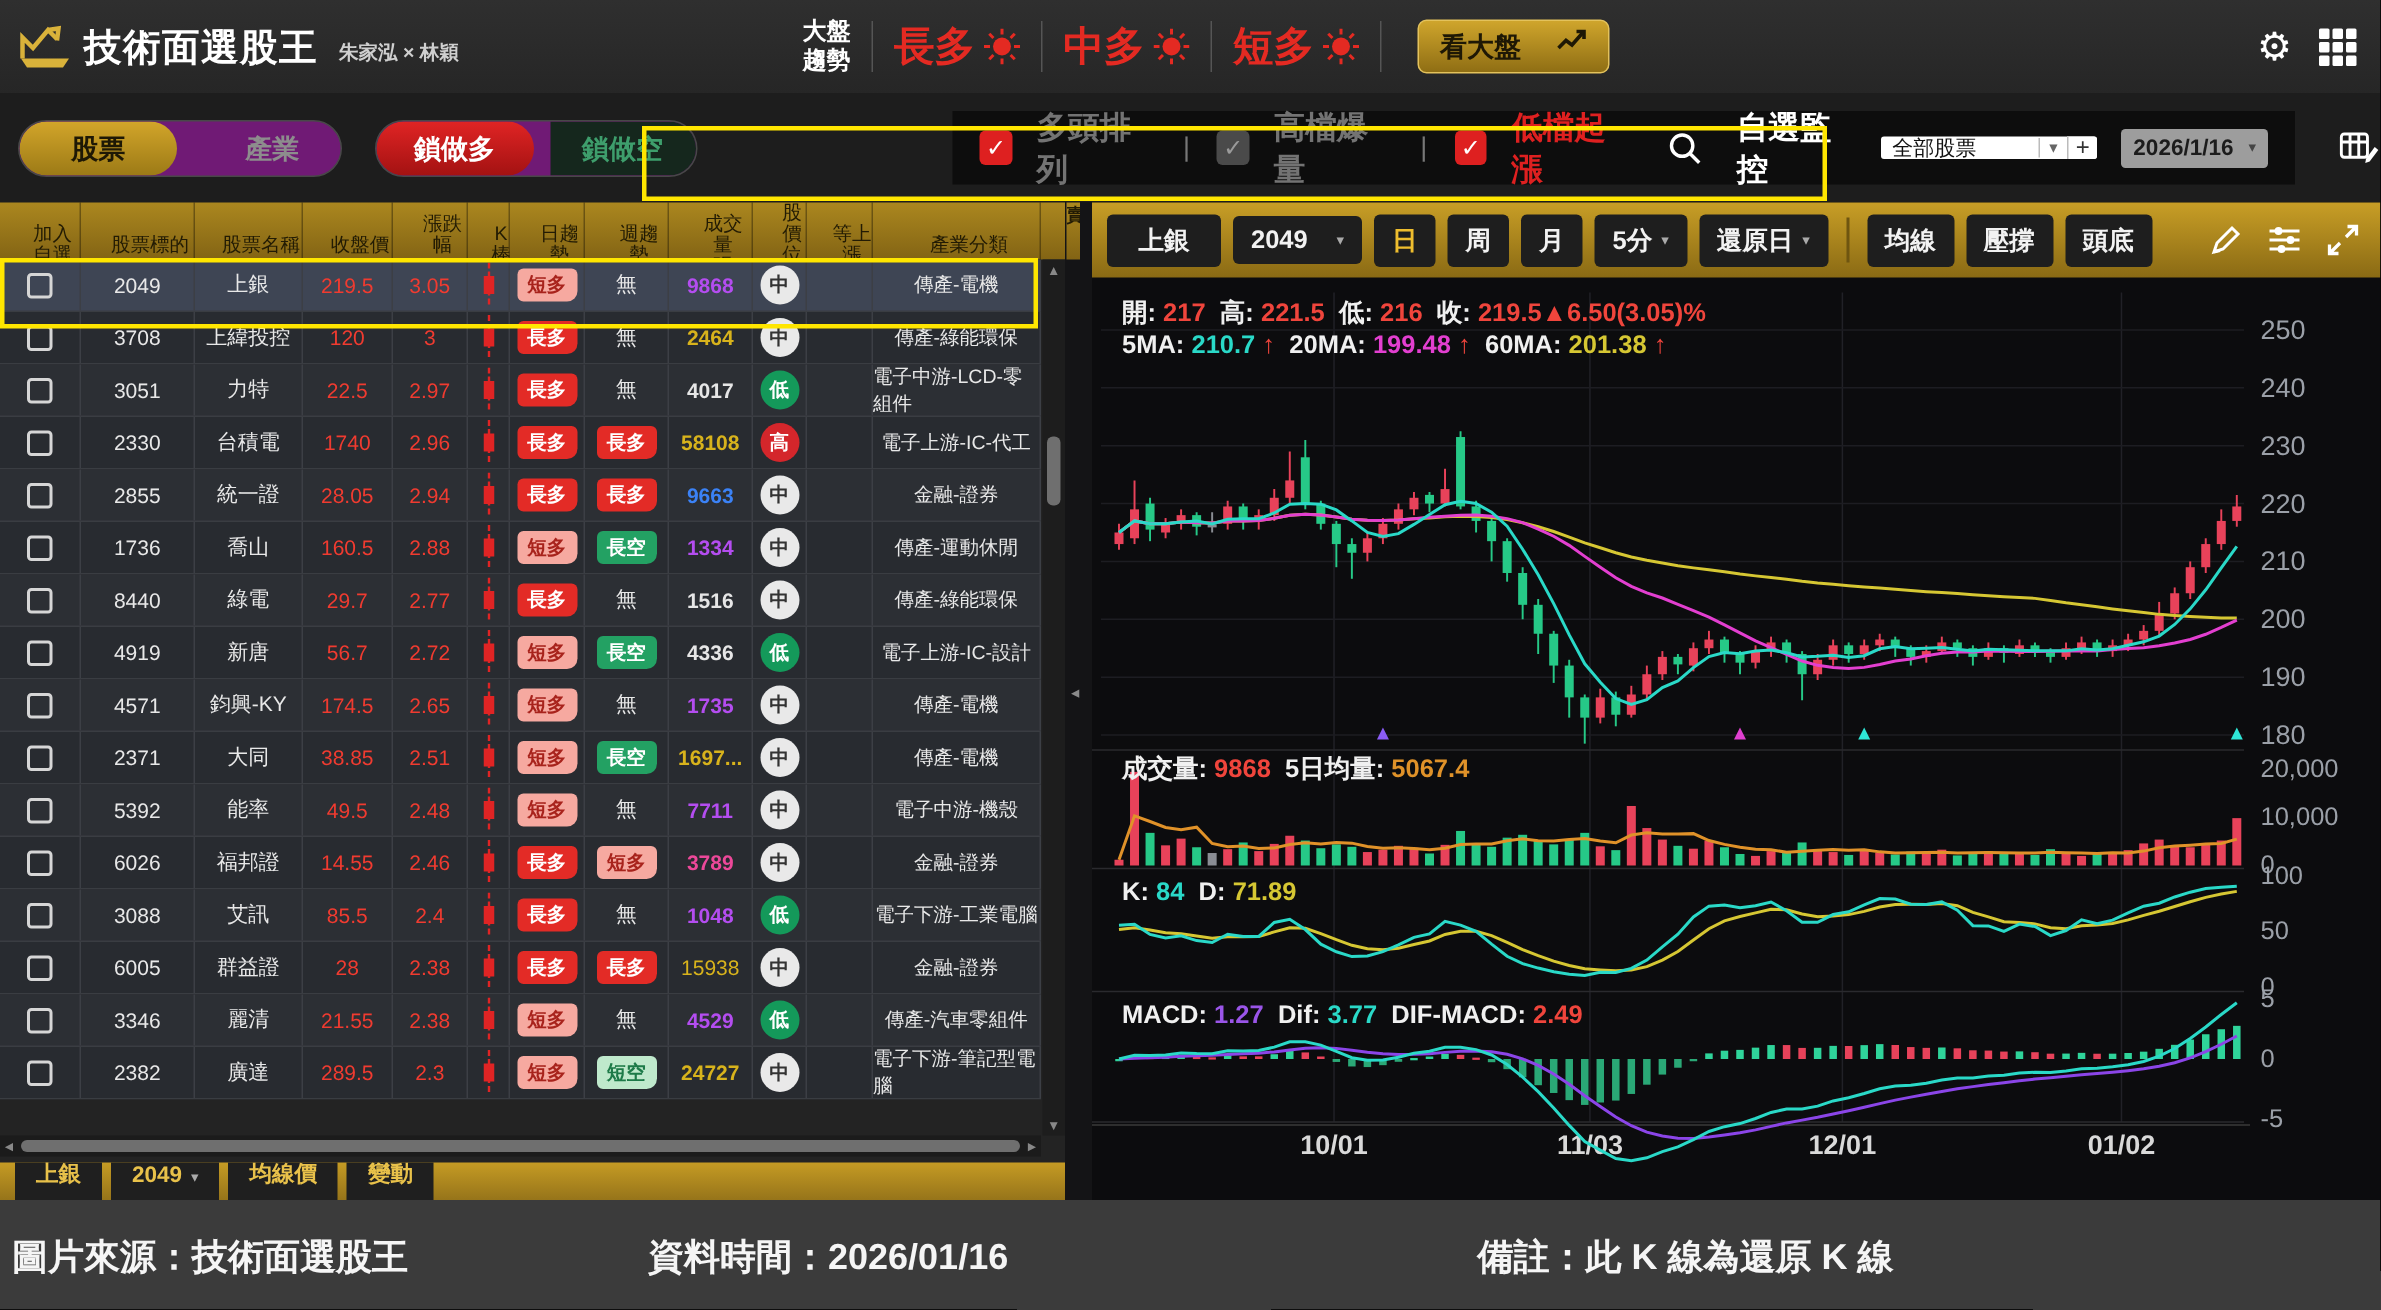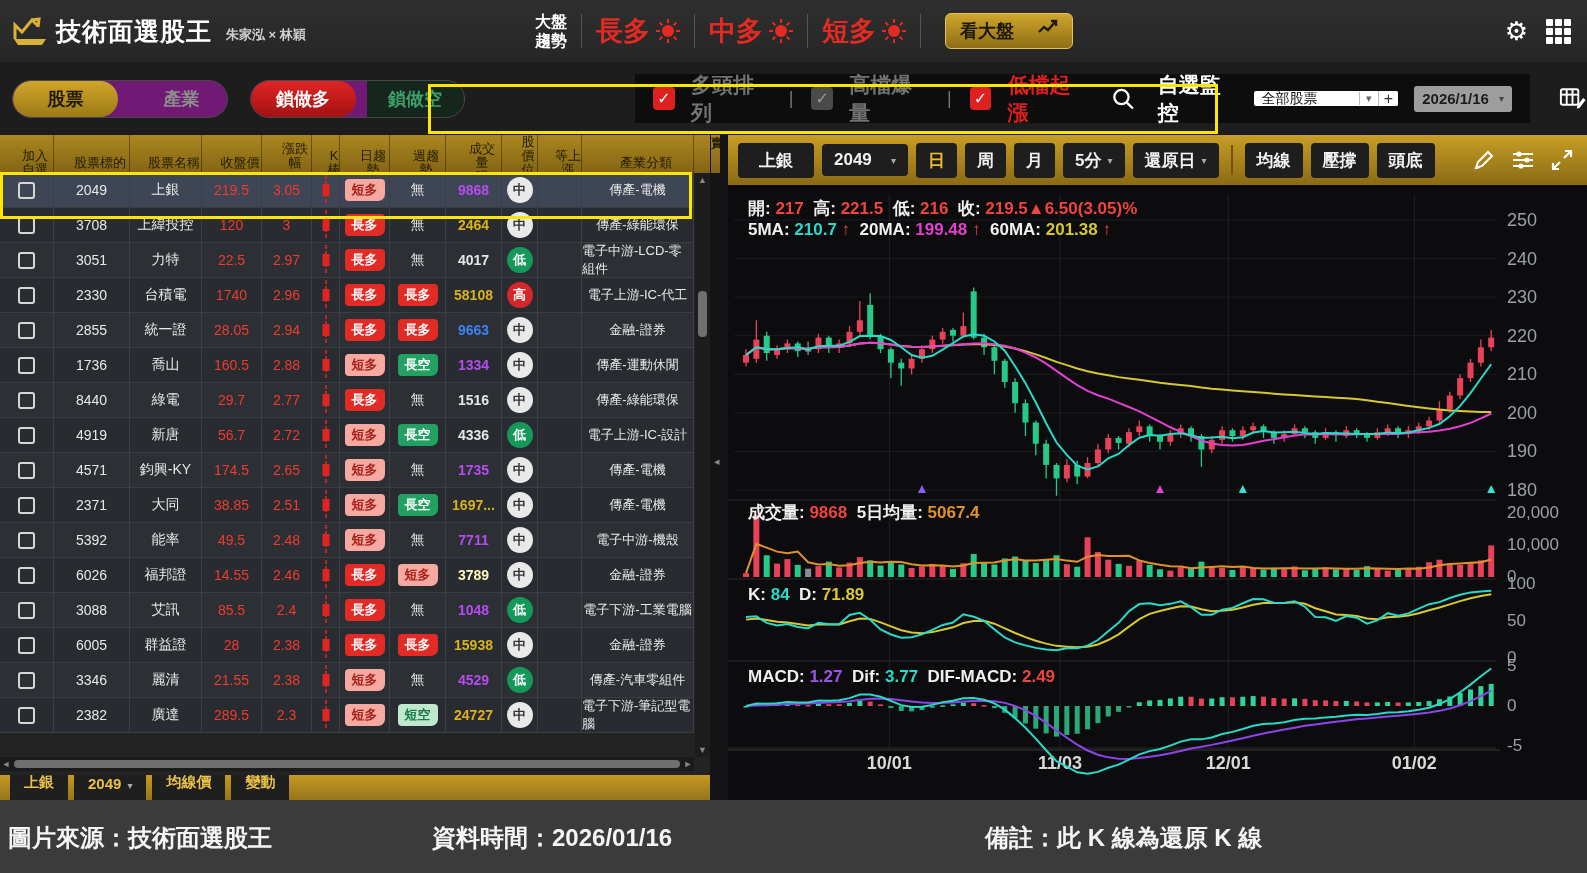--- a/index.html
+++ b/index.html
@@ -574,21 +574,21 @@
                 <line x1="5" y1="0" x2="5" y2="30" stroke="#e02424" stroke-width="1.6" stroke-dasharray="4 2"></line>
                 <rect x="1.5" y="9" width="7" height="12" fill="#e02424"></rect>
               </svg>
             </div>
             <div class="tc">
               <span class="badge b-red">長多</span>
             </div>
             <div class="tc">
               <span class="badge b-pink">短多</span>
             </div>
-            <div class="tc" style="color: #fef9c3; font-weight: bold;">3789</div>
+            <div class="tc" style="color: #ec4899; font-weight: bold;">3789</div>
             <div class="tc">
               <span class="lvl lvl-mid">中</span>
             </div>
             <div class="tc"></div>
             <div class="tc" style="font-size: 13px;">金融-證券</div>
           </div>
           <div class="trow">
             <div class="tc">
               <span class="cbox"></span>
             </div>
@@ -628,21 +628,21 @@
                 <line x1="5" y1="0" x2="5" y2="30" stroke="#e02424" stroke-width="1.6" stroke-dasharray="4 2"></line>
                 <rect x="1.5" y="9" width="7" height="12" fill="#e02424"></rect>
               </svg>
             </div>
             <div class="tc">
               <span class="badge b-red">長多</span>
             </div>
             <div class="tc">
               <span class="badge b-red">長多</span>
             </div>
-            <div class="tc" style="color: rgb(216, 179, 28); font-weight: bold;">15938</div>
+            <div class="tc" style="color: rgb(216, 179, 28); font-weight: normal;">15938</div>
             <div class="tc">
               <span class="lvl lvl-mid">中</span>
             </div>
             <div class="tc"></div>
             <div class="tc" style="font-size: 13px;">金融-證券</div>
           </div>
           <div class="trow">
             <div class="tc">
               <span class="cbox"></span>
             </div>

